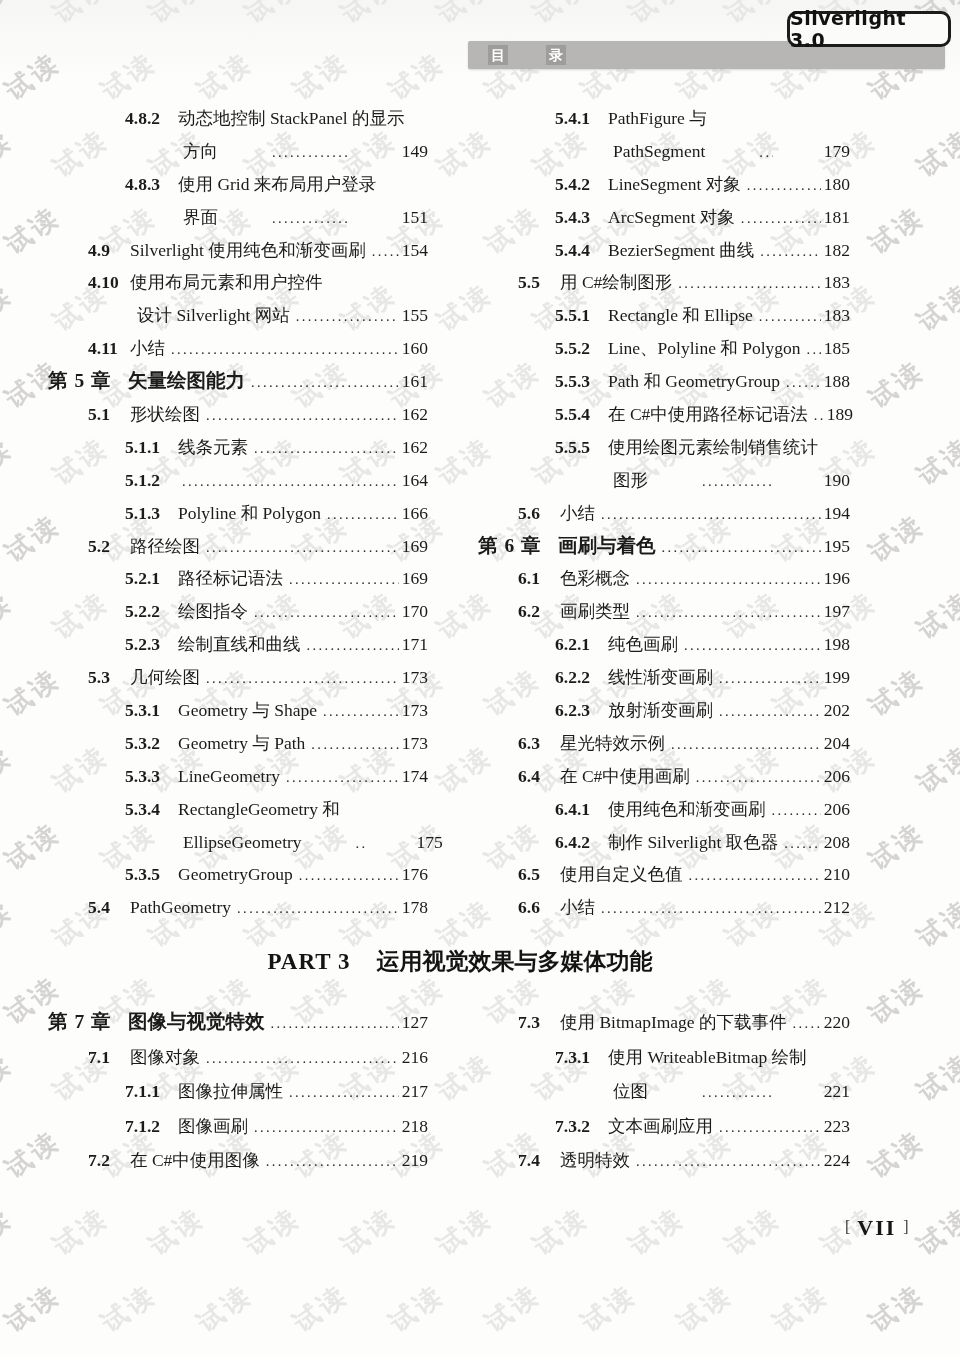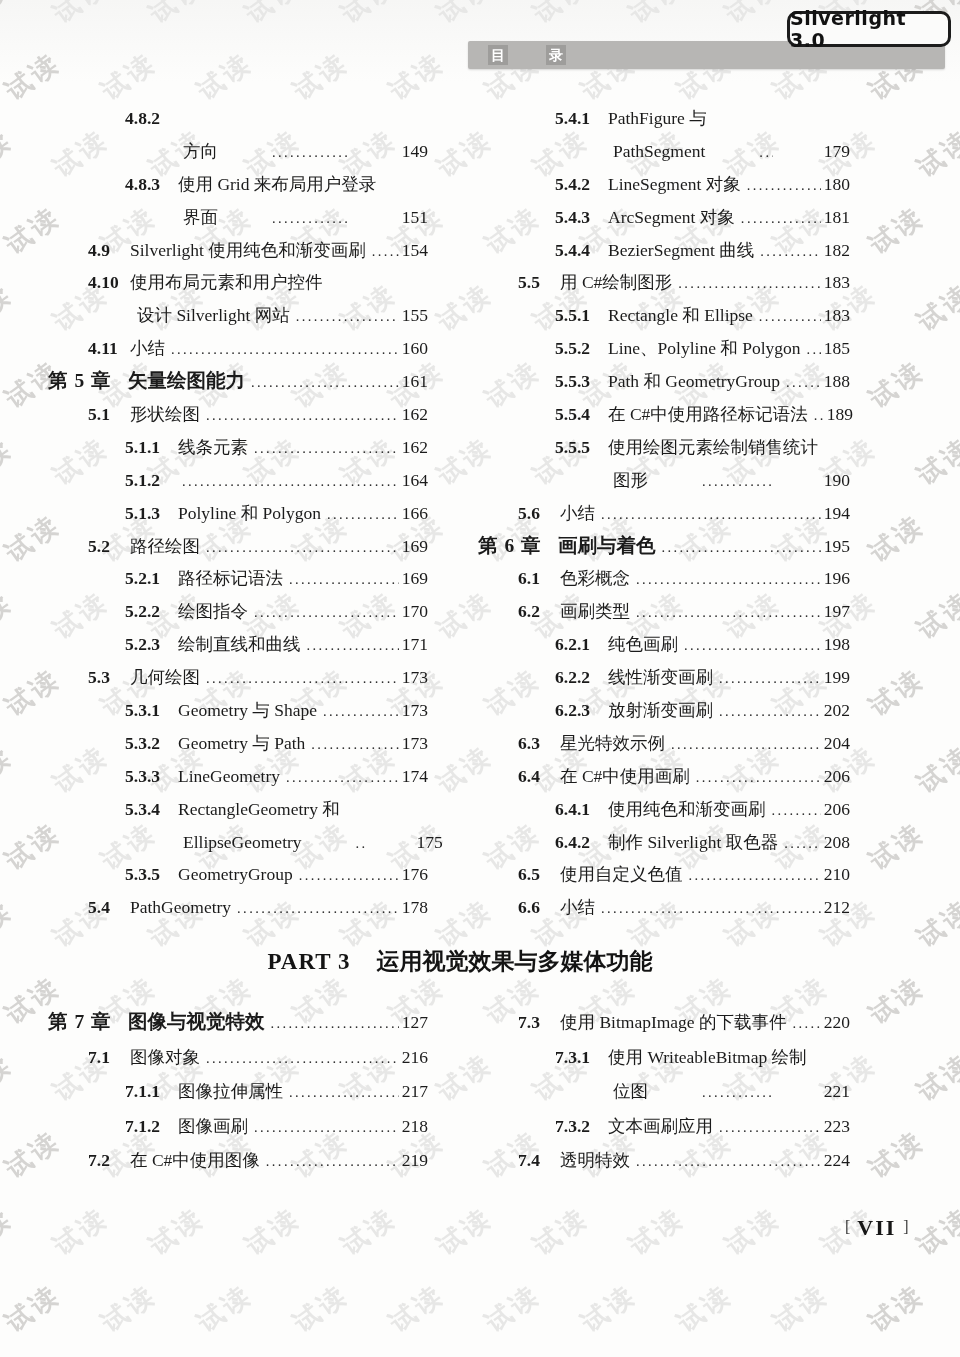--- a/index.html
+++ b/index.html
@@ -301,20 +301,21 @@
     <span class="bar-char c2">录</span>
   </div>
 
   <div class="badge">
     <span>Silverlight 3.0</span>
   </div>
 
   <div class="col top-left" id="col-tl">
       <div class="row lvl3">
         <span class="num">4.8.2</span>
+        <span class="title">动态地控制 StackPanel 的显示</span>
       </div>
       <div class="row cont lvl3">
         <span class="title">方向</span>
         <span class="leader"></span>
         <span class="pg">149</span>
       </div>
       <div class="row lvl3">
         <span class="num">4.8.3</span>
         <span class="title">使用 Grid 来布局用户登录</span>
       </div>

